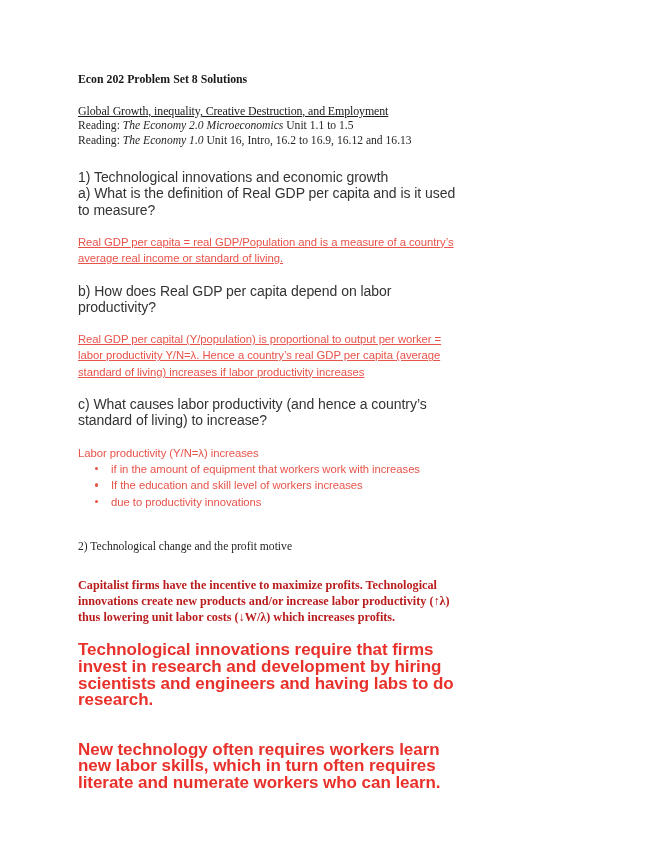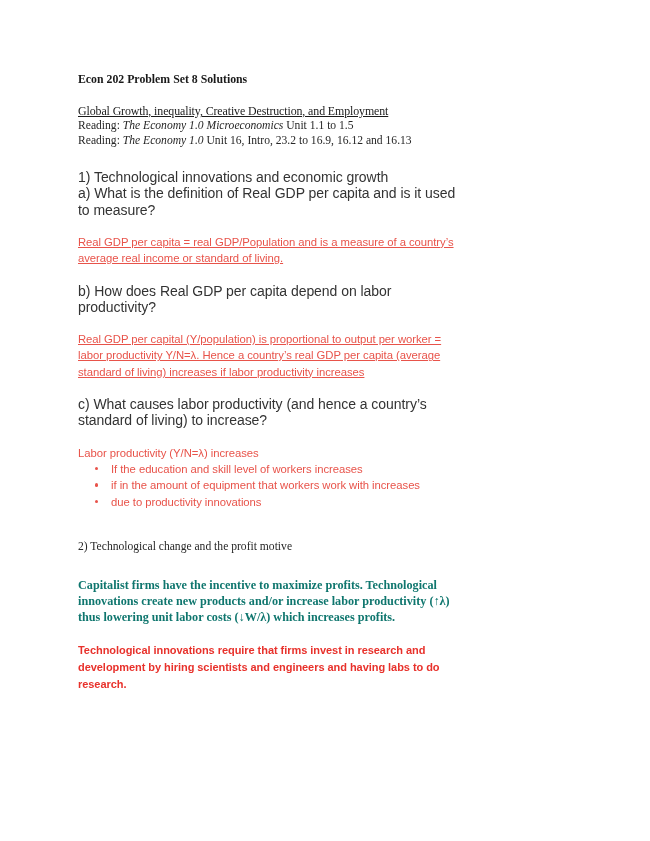--- a/index.html
+++ b/index.html
@@ -53,27 +53,27 @@
     font-family: "Liberation Sans", "DejaVu Sans", sans-serif;
     color: #e8534a;
     font-size: 11.3px;
     line-height: 16.4px;
     letter-spacing: -0.05px;
   }
   .red-sans-bold {
     font-family: "Liberation Sans", "DejaVu Sans", sans-serif;
     color: #e8312b;
     font-weight: bold;
-    font-size: 11px;
+    font-size: 17px;
     line-height: 16.6px;
     letter-spacing: -0.05px;
   }
   .red-serif-bold {
     font-family: "Liberation Serif", "DejaVu Serif", serif;
-    color: #0f766e;
+    color: #b91c1c;
     font-weight: bold;
     font-size: 12.2px;
     line-height: 16.2px;
   }
 
   
   .doc-title {
     font-family: "Liberation Serif", "DejaVu Serif", serif;
     font-weight: bold;
     font-size: 11.8px;
@@ -123,23 +123,23 @@
 <body>
 
 <div class="page">
 
   <p class="blk doc-title">Econ 202 Problem Set 8 Solutions</p>
 
   <div class="sp-title"></div>
 
   <p class="blk section-head">Global Growth, inequality, Creative Destruction,  and Employment</p>
 
-  <p class="blk serif"><span>Reading: </span><span class="italic">The Economy 1.0 Microeconomics</span><span> Unit 1.1 to 1.5</span></p>
+  <p class="blk serif"><span>Reading: </span><span class="italic">The Economy 2.0 Microeconomics</span><span> Unit 1.1 to 1.5</span></p>
 
-  <p class="blk serif"><span>Reading: </span><span class="italic">The Economy 1.0</span><span> Unit 16, Intro, 23.2 to 16.9, 16.12 and 16.13</span></p>
+  <p class="blk serif"><span>Reading: </span><span class="italic">The Economy 1.0</span><span> Unit 16, Intro, 16.2 to 16.9, 16.12 and 16.13</span></p>
 
   <div class="sp-readings"></div>
 
   <p class="blk sans">1) Technological innovations and economic growth</p>
 
   <p class="blk sans w-wide">a) What is the definition of Real GDP per capita and is it used to measure?</p>
 
   <div class="sp-md"></div>
 
   <p class="blk red-sans w-narrow">Real GDP per capita = real GDP/Population and is a measure of a country’s average real income or standard of living.</p>
@@ -154,22 +154,22 @@
 
   <div class="sp-q"></div>
 
   <p class="blk sans w-wide">c) What causes labor productivity (and hence a country’s standard of living) to increase?</p>
 
   <div class="sp-md"></div>
 
   <p class="blk red-sans">Labor productivity (Y/N=λ) increases</p>
 
   <ul class="bullets red-sans">
+    <li><span class="dot"></span><span>if in the amount of equipment that workers work with increases</span></li>
     <li><span class="dot"></span><span>If the education and skill level of workers increases</span></li>
-    <li><span class="dot"></span><span>if in the amount of equipment that workers work with increases</span></li>
     <li><span class="dot"></span><span>due to productivity innovations</span></li>
   </ul>
 
   <div style="height:30px"></div>
 
   <p class="blk serif">2) Technological change and the profit motive</p>
 
 
   <div style="height:22px"></div>
 
@@ -177,14 +177,15 @@
 
   <div style="height:17px"></div>
 
   <p class="blk red-sans-bold" style="max-width:498px">Technological innovations require that firms invest in research and development by hiring scientists and engineers and having labs to do research.</p>
 
   <div style="height:17px"></div>
 
 
   <div class="sp-md"></div>
 
+  <p class="blk red-sans-bold" style="max-width:492px">New technology often requires workers learn new labor skills, which in turn often requires literate and numerate workers who can learn.</p>
 
 </div>
 
 </body></html>

